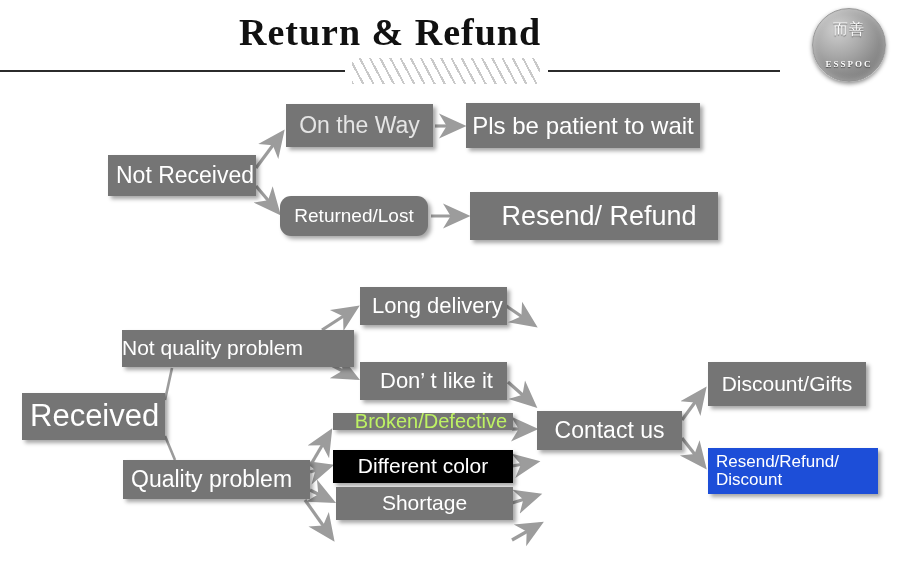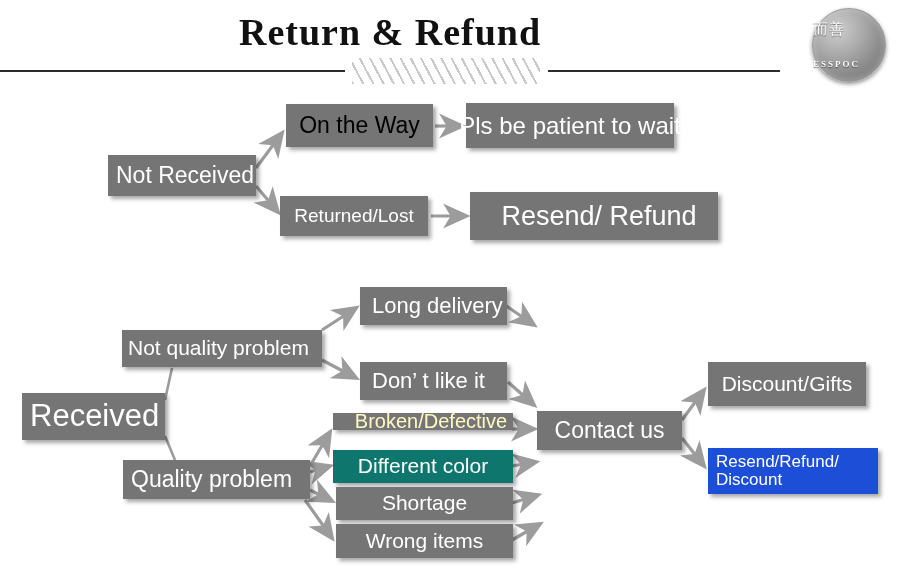--- a/index.html
+++ b/index.html
@@ -20,21 +20,21 @@
   .hatch{
     position:absolute;left:352px;top:58px;width:188px;height:26px;
     background:repeating-linear-gradient(62deg,#c9c9c9 0px,#c9c9c9 2px,#ffffff 2px,#ffffff 9px);
   }
 
   
   .logo{
     position:absolute;left:812px;top:8px;width:72px;height:72px;border-radius:50%;
     background:radial-gradient(circle at 34% 28%, #cfcfcf 0%, #a8a8a8 38%, #8d8d8d 62%, #6f6f6f 100%);
     box-shadow:0 2px 4px rgba(0,0,0,.45), inset 0 0 6px rgba(255,255,255,.35);
-    display:flex;flex-direction:column;align-items:flex-start;justify-content:center;
+    display:flex;flex-direction:column;align-items:center;justify-content:center;
     border:1px solid #9a9a9a;
   }
   .logo-cn{font-size:15px;color:#fdfdfd;font-family:"DejaVu Sans", sans-serif;line-height:1;letter-spacing:1px;text-shadow:0 1px 1px rgba(0,0,0,.5);}
   .logo-en{font-size:9px;color:#fdfdfd;letter-spacing:2px;margin-top:22px;font-weight:bold;font-family:"Liberation Serif", serif;text-shadow:0 1px 1px rgba(0,0,0,.5);}
 
   
   .node{
     position:absolute;background:#757575;color:#ffffff;
     box-shadow:3px 3px 4px rgba(0,0,0,.35);
     display:flex;align-items:center;box-sizing:border-box;
@@ -88,34 +88,33 @@
       <path d="M682,420 L704,390"></path>
       <path d="M682,438 L704,466"></path>
     </g>
     <g stroke="#9c9c9c" stroke-width="2.6" fill="none">
       <path d="M165,400 L172,368"></path>
       <path d="M165,436 L175,460"></path>
     </g>
   </svg>
 
   <div class="node left" style="left: 108px; top: 155px; width: 148px; height: 41px; font-size: 23px; padding-left: 8px; background: rgb(117, 117, 117); color: rgb(255, 255, 255);"><span class="txt">Not Received</span></div>
-  <div class="node center" style="left: 286px; top: 104px; width: 147px; height: 43px; font-size: 23px; padding-left: 0px; background: rgb(117, 117, 117); color: #000000;"><span class="txt">On the Way</span></div>
-  <div class="node center" style="left: 280px; top: 196px; width: 148px; height: 40px; font-size: 19px; padding-left: 0px; background: rgb(117, 117, 117); color: rgb(255, 255, 255);"><span class="txt">Returned/Lost</span></div>
-  <div class="node center" style="left: 466px; top: 103px; width: 208px; height: 45px; font-size: 24px; padding-left: 0px; background: rgb(117, 117, 117); color: rgb(255, 255, 255);"><span class="txt">Pls be patient to wait</span></div>
+  <div class="node center" style="left: 286px; top: 104px; width: 147px; height: 43px; font-size: 23px; padding-left: 0px; background: rgb(117, 117, 117); color: #e5e5e5;"><span class="txt">On the Way</span></div>
+  <div class="node center" style="left: 280px; top: 196px; width: 148px; height: 40px; font-size: 19px; padding-left: 0px; background: rgb(117, 117, 117); color: rgb(255, 255, 255); border-radius: 11px;"><span class="txt">Returned/Lost</span></div>
+  <div class="node center" style="left: 466px; top: 103px; width: 234px; height: 45px; font-size: 24px; padding-left: 0px; background: rgb(117, 117, 117); color: rgb(255, 255, 255);"><span class="txt">Pls be patient to wait</span></div>
   <div class="node center" style="left: 470px; top: 192px; width: 248px; height: 48px; font-size: 27px; padding-left: 10px; background: rgb(117, 117, 117); color: rgb(255, 255, 255);"><span class="txt">Resend/ Refund</span></div>
 
   <div class="node left" style="left: 22px; top: 393px; width: 143px; height: 47px; font-size: 31px; padding-left: 8px; background: rgb(117, 117, 117); color: rgb(255, 255, 255);"><span class="txt">Received</span></div>
-  <div class="node left" style="left: 122px; top: 330px; width: 200px; height: 37px; font-size: 21px; padding-left: 6px; background: rgb(117, 117, 117); color: rgb(255, 255, 255);"><span class="txt">Not quality problem</span></div>
+  <div class="node left" style="left: 122px; top: 330px; width: 232px; height: 37px; font-size: 21px; background: rgb(117, 117, 117); color: rgb(255, 255, 255);"><span class="txt">Not quality problem</span></div>
   <div class="node left" style="left: 123px; top: 460px; width: 187px; height: 39px; font-size: 23px; padding-left: 8px; background: rgb(117, 117, 117); color: rgb(255, 255, 255);"><span class="txt">Quality problem</span></div>
 
   <div class="node left" style="left: 360px; top: 287px; width: 147px; height: 38px; font-size: 22px; padding-left: 12px; background: rgb(117, 117, 117); color: rgb(255, 255, 255);"><span class="txt">Long delivery</span></div>
-  <div class="node left" style="left: 360px; top: 362px; width: 147px; height: 38px; font-size: 22px; padding-left: 12px; background: rgb(117, 117, 117); color: rgb(255, 255, 255);"><span class="txt">Don’ t like it</span></div>
-  <div class="node center" style="left: 333px; top: 413px; width: 180px; height: 17px; font-size: 20px; padding-left: 16px; background: rgb(117, 117, 117); color: #fef9c3;"><span class="txt">Broken/Defective</span></div>
-  <div class="node center" style="left: 333px; top: 450px; width: 180px; height: 33px; font-size: 21px; padding-left: 0px; background: #0f766e; color: rgb(255, 255, 255);"><span class="txt">Different color</span></div>
+  <div class="node left" style="left: 360px; top: 362px; width: 147px; height: 38px; font-size: 22px; padding-left: 20px; background: rgb(117, 117, 117); color: rgb(255, 255, 255);"><span class="txt">Don’ t like it</span></div>
+  <div class="node center" style="left: 333px; top: 413px; width: 180px; height: 17px; font-size: 20px; padding-left: 16px; background: rgb(117, 117, 117); color: #bef264;"><span class="txt">Broken/Defective</span></div>
+  <div class="node center" style="left: 333px; top: 450px; width: 180px; height: 33px; font-size: 21px; padding-left: 0px; background: #000000; color: rgb(255, 255, 255);"><span class="txt">Different color</span></div>
   <div class="node center" style="left: 336px; top: 487px; width: 177px; height: 33px; font-size: 21px; padding-left: 0px; background: rgb(117, 117, 117); color: rgb(255, 255, 255);"><span class="txt">Shortage</span></div>
-  <div class="node center" style="left: 336px; top: 524px; width: 177px; height: 34px; font-size: 21px; padding-left: 0px; background: rgb(117, 117, 117); color: rgb(255, 255, 255);"><span class="txt">Wrong items</span></div>
 
   <div class="node center" style="left: 537px; top: 411px; width: 145px; height: 39px; font-size: 23px; padding-left: 0px; background: rgb(117, 117, 117); color: rgb(255, 255, 255);"><span class="txt">Contact us</span></div>
   <div class="node center" style="left: 708px; top: 362px; width: 158px; height: 44px; font-size: 21px; padding-left: 0px; background: rgb(117, 117, 117); color: rgb(255, 255, 255);"><span class="txt">Discount/Gifts</span></div>
   <div class="node left" style="left: 708px; top: 448px; width: 170px; height: 46px; font-size: 17px; padding-left: 8px; background: #1d4ed8; color: rgb(255, 255, 255);"><span class="txt">Resend/Refund/
 Discount</span></div>
 
 </div>
 
 </body></html>

